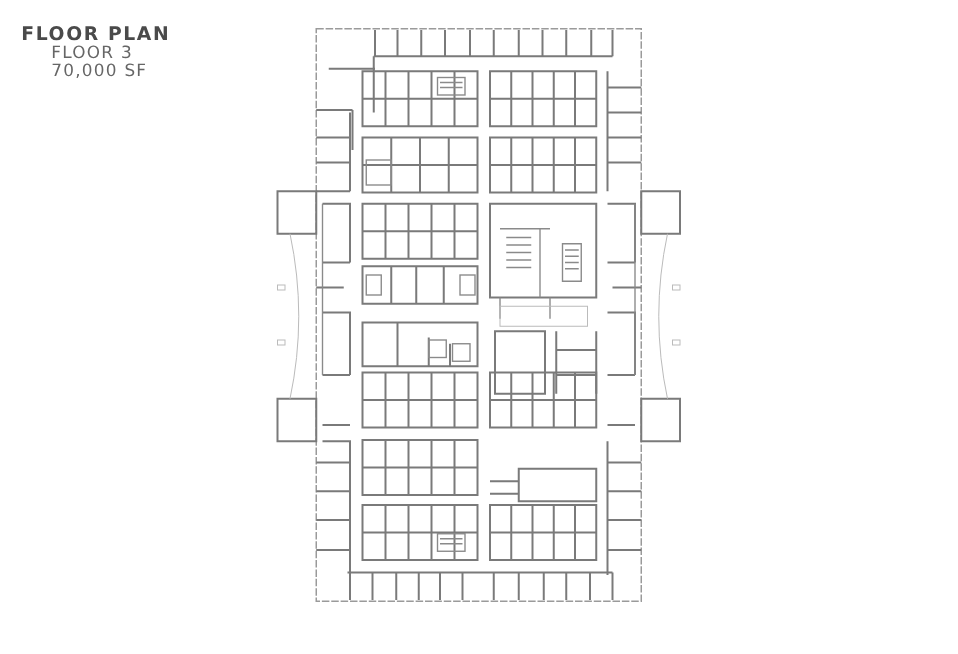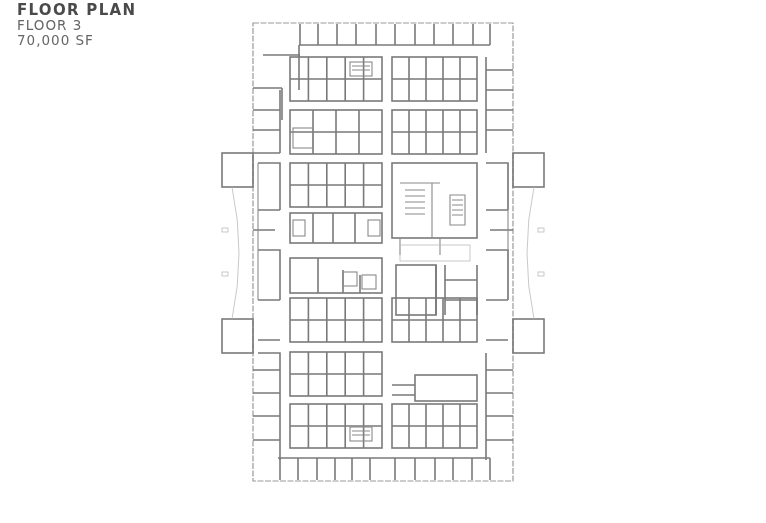--- a/index.html
+++ b/index.html
@@ -1,19 +1,19 @@
 <!DOCTYPE html>
 <html><head>
 <meta charset="utf-8">
 <style>
   html,body{margin:0;padding:0;background:#fff;}
   body{width:766px;height:523px;position:relative;overflow:hidden;font-family:"DejaVu Sans","Liberation Sans",sans-serif;}
-  .title-block{position:absolute;left:17px;top:2px;color:#555;}
+  .title-block{position:absolute;left:17px;top:19px;color:#555;}
   .title{font-weight:bold;font-size:15px;letter-spacing:1.3px;line-height:16px;color:#4a4a4a;}
-  .sub{font-size:13.5px;letter-spacing:1px;line-height:15px;color:#666;}
+  .sub{font-size:13.5px;letter-spacing:1px;line-height:15px;color:#666;margin-left:24px;}
   svg{position:absolute;left:0;top:0;}
   .w{stroke:#7a7a7a;stroke-width:1.6;fill:none;}
   .wt{stroke:#8a8a8a;stroke-width:1.1;fill:none;}
   .ext{stroke:#9a9a9a;stroke-width:1.2;fill:none;stroke-dasharray:6 1.5;}
   .thin{stroke:#bbb;stroke-width:0.8;fill:none;}
 </style>
 </head>
 <body>
 
 <div class="title-block">

